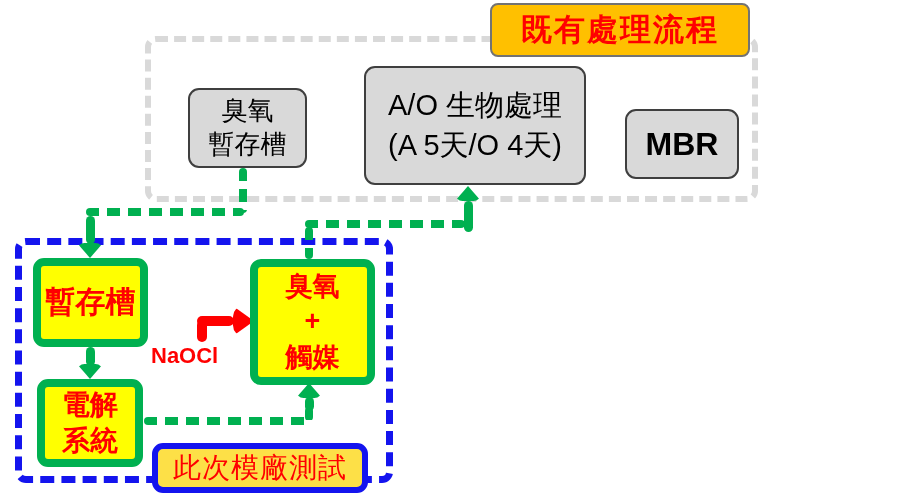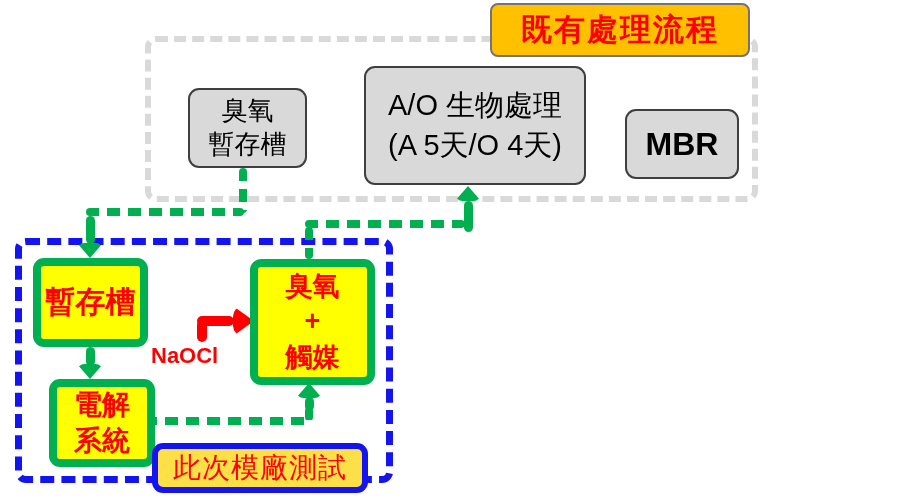--- a/index.html
+++ b/index.html
@@ -48,21 +48,21 @@
   .gbox-ao{left:364px;top:66px;width:222px;height:119px;font-size:29px;line-height:1.35;}
   .gbox-mbr{left:625px;top:93px;width:114px;height:70px;font-size:32px;font-weight:600;margin-top:16px;}
 
   
   .ybox{
     background:#FFFF00;border:8px solid #00B050;
     display:flex;flex-direction:column;align-items:center;justify-content:center;
     color:#FF0000;font-weight:bold;text-align:center;z-index:4;
   }
   .ybox-tank{left:33px;top:258px;width:115px;height:89px;font-size:30px;}
-  .ybox-electro{left:37px;top:379px;width:106px;height:88px;font-size:28px;line-height:1.3;margin-left:12px;}
+  .ybox-electro{left:37px;top:379px;width:106px;height:88px;font-size:28px;line-height:1.3;}
   .ybox-ozcat{left:250px;top:259px;width:125px;height:126px;font-size:27px;line-height:1.3;}
 
   
   .gdash-h{height:8px;background:repeating-linear-gradient(to right,#00B050 0 13px,transparent 13px 21px);z-index:3;}
   .gdash-v{width:8px;background:repeating-linear-gradient(to bottom,#00B050 0 13px,transparent 13px 21px);z-index:3;}
   .gshaft{background:#00B050;z-index:3;}
   .tri{width:0;height:0;z-index:3;}
   .tri-down{border-left:13px solid transparent;border-right:13px solid transparent;border-top:15px solid #00B050;}
   .tri-up{border-left:13px solid transparent;border-right:13px solid transparent;border-bottom:15px solid #00B050;}
   .tri-right{border-top:15px solid transparent;border-bottom:15px solid transparent;border-left:21px solid #FF0000;}

